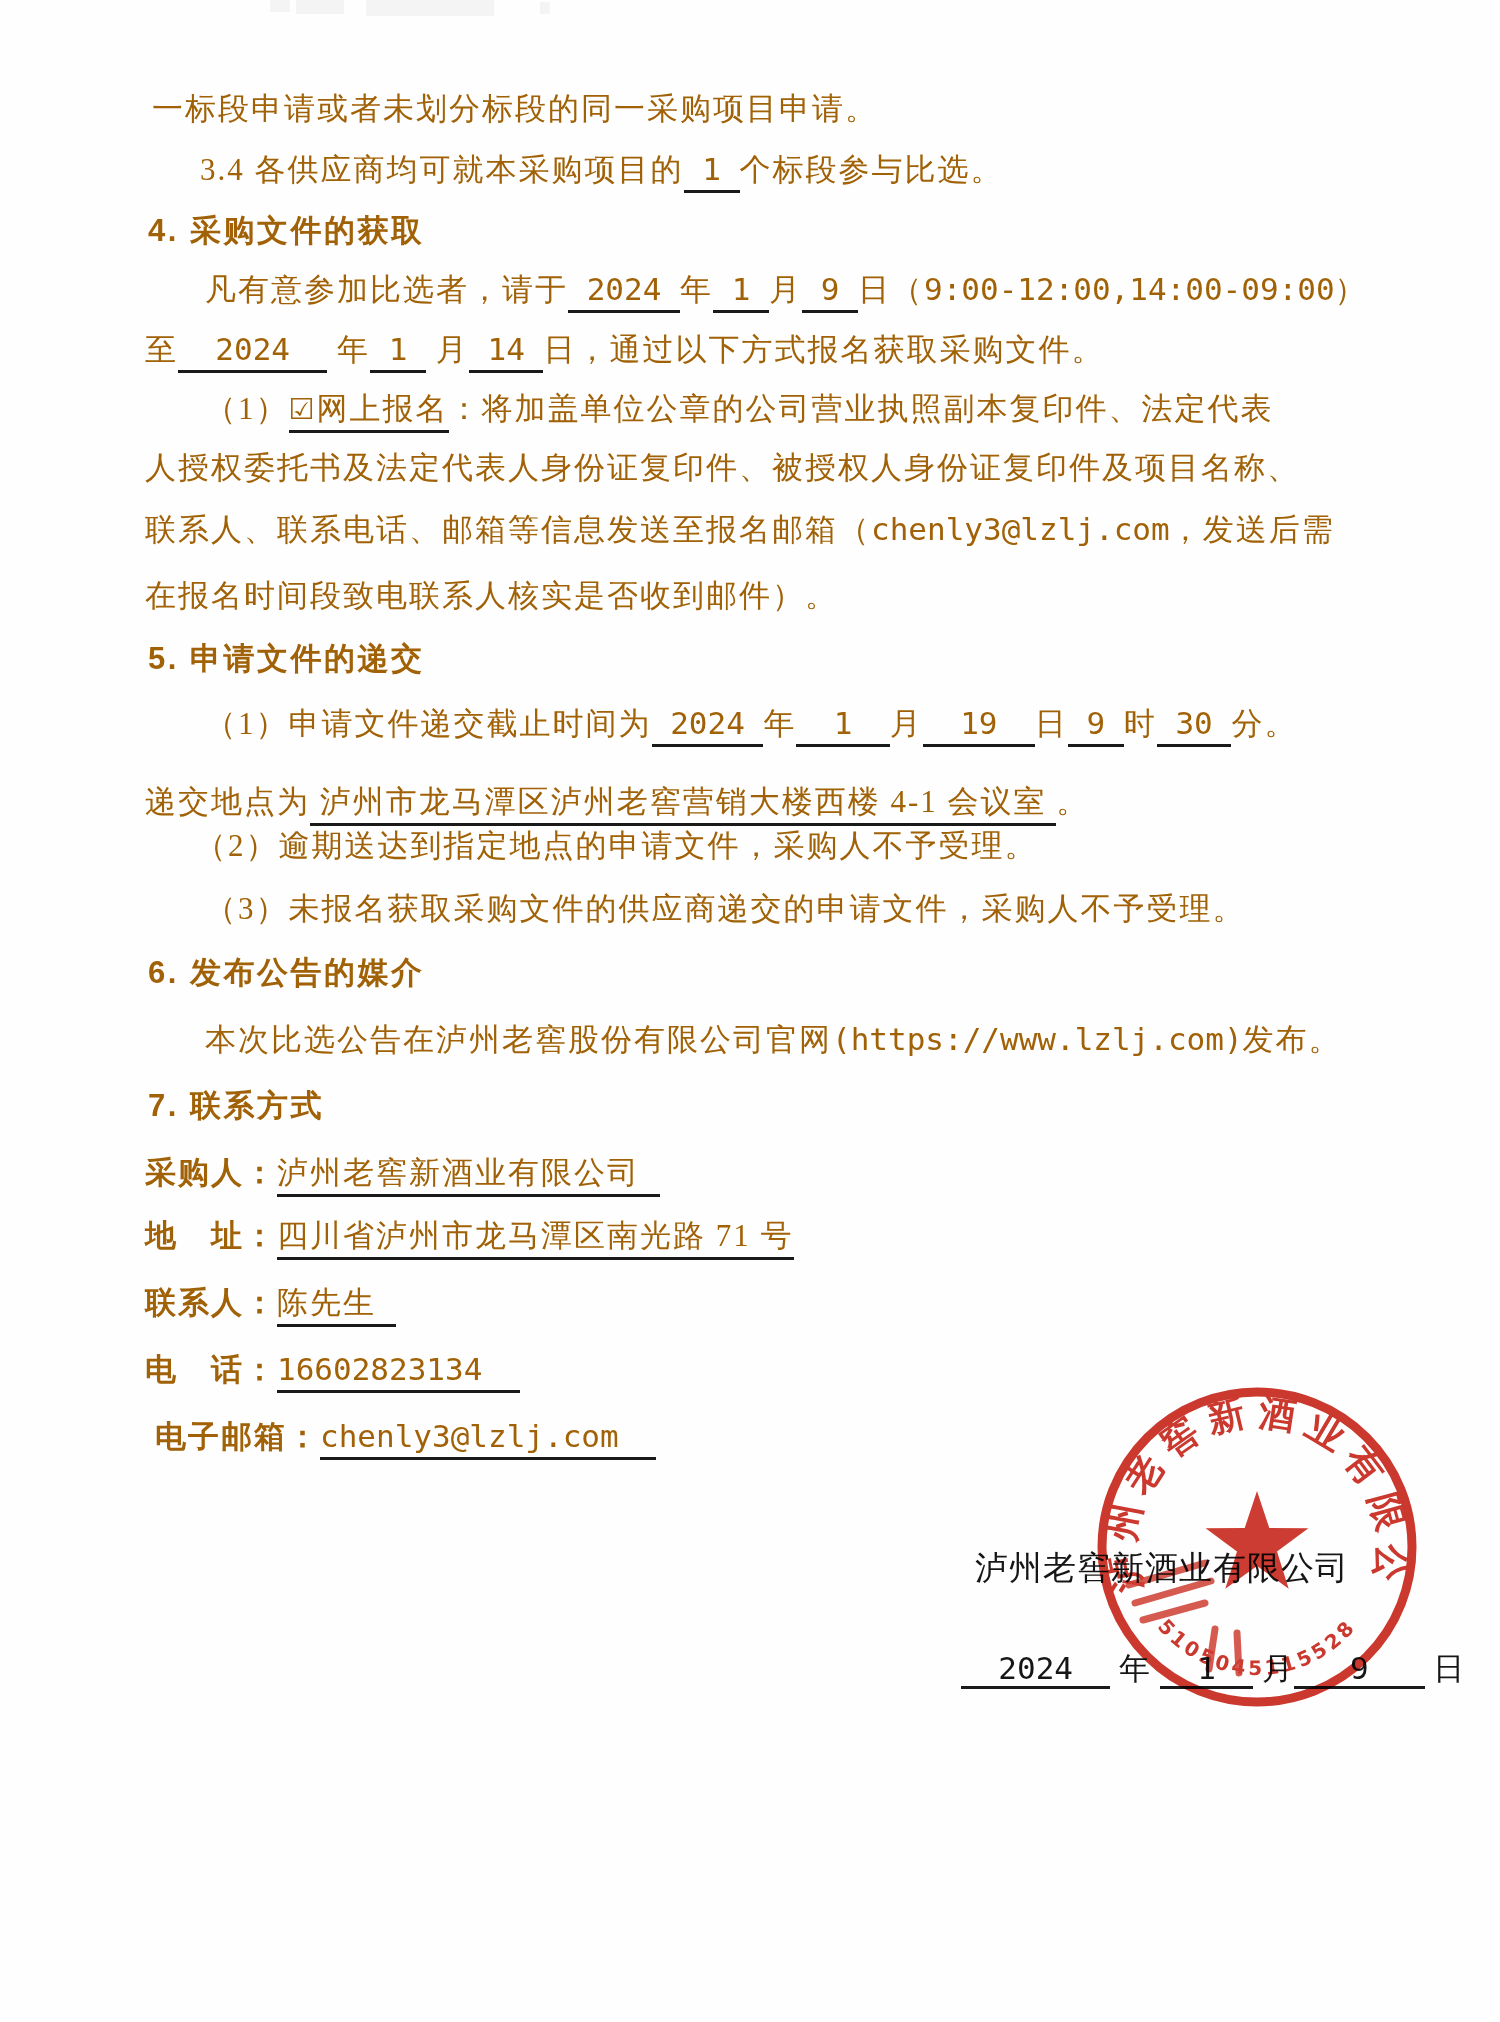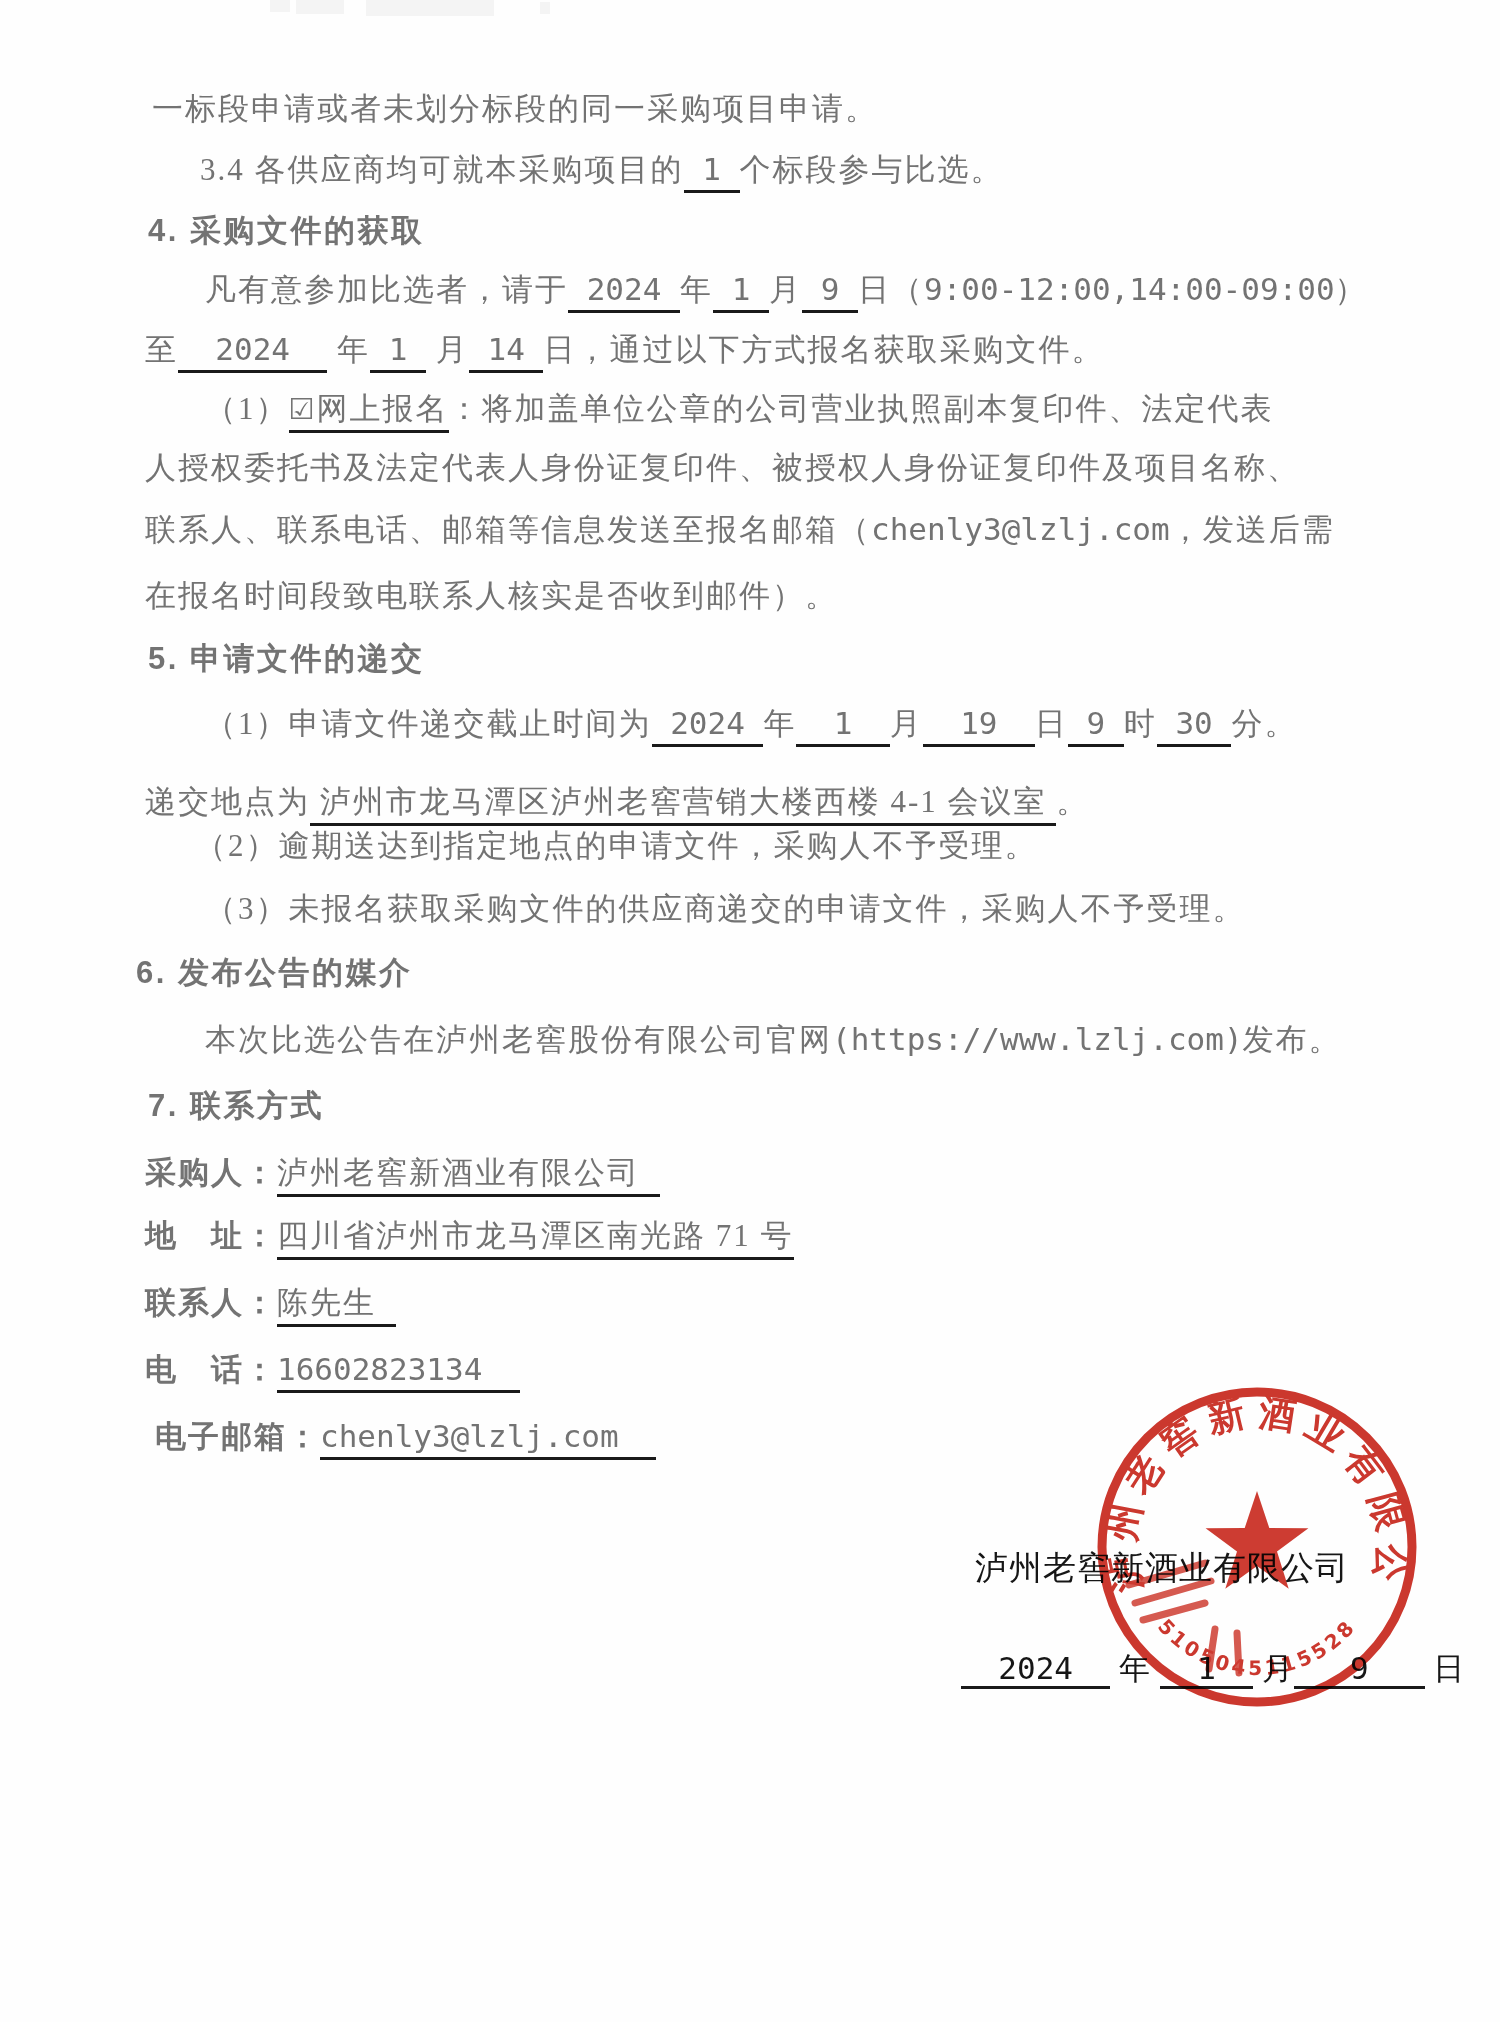--- a/index.html
+++ b/index.html
@@ -4,21 +4,21 @@
 <style>
   html,body{margin:0;padding:0;}
   body{
     width:1500px;height:2022px;position:relative;overflow:hidden;
     background:#ffffff;
     font-family:"Liberation Serif","DejaVu Serif",serif;
   }
   .page{position:absolute;inset:0;background:#fefefe;}
   .artifact{position:absolute;background:#f4f4f4;}
   .line{
-    position:absolute;white-space:pre;font-size:31px;color:#737373;
+    position:absolute;white-space:pre;font-size:31px;color:#a16207;
     letter-spacing:2px;line-height:42px;text-decoration:underline;
   }
   .heading{
     font-family:"Liberation Sans","DejaVu Sans",sans-serif;
     font-weight:700;letter-spacing:2.5px;
   }
   .seg{display:inline-block;}
   .u{border-bottom:3px solid #1a1a1a;}
   .mono{font-family:"DejaVu Sans Mono","Liberation Mono",monospace;letter-spacing:0;}
   .label{font-family:"Liberation Sans","DejaVu Sans",sans-serif;font-weight:700;}
@@ -62,21 +62,21 @@
       <div class="line body" style="top: 328px; left: 145px; text-align: center;"><span class="seg">至</span><span class="seg u mono">  2024  </span><span class="seg"> 年</span><span class="seg u mono"> 1 </span><span class="seg"> 月</span><span class="seg u mono"> 14 </span><span class="seg">日，通过以下方式报名获取采购文件。</span></div>
       <div class="line body" style="top: 388px; left: 205px;"><span class="seg">（1）</span><span class="seg u cbx">☑</span><span class="seg u">网上报名</span><span class="seg">：将加盖单位公章的公司营业执照副本复印件、法定代表</span></div>
       <div class="line body" style="top: 447px; left: 145px;"><span class="seg">人授权委托书及法定代表人身份证复印件、被授权人身份证复印件及项目名称、</span></div>
       <div class="line body" style="top: 508px; left: 145px;"><span class="seg">联系人、联系电话、邮箱等信息发送至报名邮箱（</span><span class="seg mono">chenly3@lzlj.com</span><span class="seg">，发送后需</span></div>
       <div class="line body" style="top: 575px; left: 145px;"><span class="seg">在报名时间段致电联系人核实是否收到邮件）。</span></div>
       <div class="line heading" style="top: 638px; left: 148px;"><span class="seg">5. 申请文件的递交</span></div>
       <div class="line body" style="top: 702px; left: 205px;"><span class="seg">（1）申请文件递交截止时间为</span><span class="seg u mono"> 2024 </span><span class="seg">年</span><span class="seg u mono">  1  </span><span class="seg">月</span><span class="seg u mono">  19  </span><span class="seg">日</span><span class="seg u mono"> 9 </span><span class="seg">时</span><span class="seg u mono"> 30 </span><span class="seg">分。</span></div>
       <div class="line body" style="top: 762px; left: 145px; margin-top: 19px;"><span class="seg">递交地点为</span><span class="seg u"> 泸州市龙马潭区泸州老窖营销大楼西楼 4-1 会议室 </span><span class="seg">。</span></div>
       <div class="line body" style="top: 825px; left: 195px;"><span class="seg">（2）逾期送达到指定地点的申请文件，采购人不予受理。</span></div>
       <div class="line body" style="top: 888px; left: 205px;"><span class="seg">（3）未报名获取采购文件的供应商递交的申请文件，采购人不予受理。</span></div>
-      <div class="line heading" style="top: 952px; left: 136px; text-align: center;"><span class="seg">6. 发布公告的媒介</span></div>
+      <div class="line heading" style="top: 952px; left: 148px; text-align: center;"><span class="seg">6. 发布公告的媒介</span></div>
       <div class="line body" style="top: 1018px; left: 205px;"><span class="seg">本次比选公告在泸州老窖股份有限公司官网</span><span class="seg mono">(https://www.lzlj.com)</span><span class="seg">发布。</span></div>
       <div class="line heading" style="top: 1085px; left: 148px;"><span class="seg">7. 联系方式</span></div>
       <div class="line contact" style="top: 1152px; left: 145px;"><span class="seg label">采购人：</span><span class="seg u">泸州老窖新酒业有限公司  </span></div>
       <div class="line contact" style="top: 1215px; left: 145px;"><span class="seg label">地　址：</span><span class="seg u">四川省泸州市龙马潭区南光路 71 号</span></div>
       <div class="line contact" style="top: 1282px; left: 145px;"><span class="seg label">联系人：</span><span class="seg u">陈先生  </span></div>
       <div class="line contact" style="top: 1348px; left: 145px;"><span class="seg label">电　话：</span><span class="seg u mono">16602823134  </span></div>
       <div class="line contact" style="top: 1415px; left: 155px;"><span class="seg label">电子邮箱：</span><span class="seg u mono">chenly3@lzlj.com  </span></div>
     </div>
 
   <div class="sign-company">泸州老窖新酒业有限公司</div>

